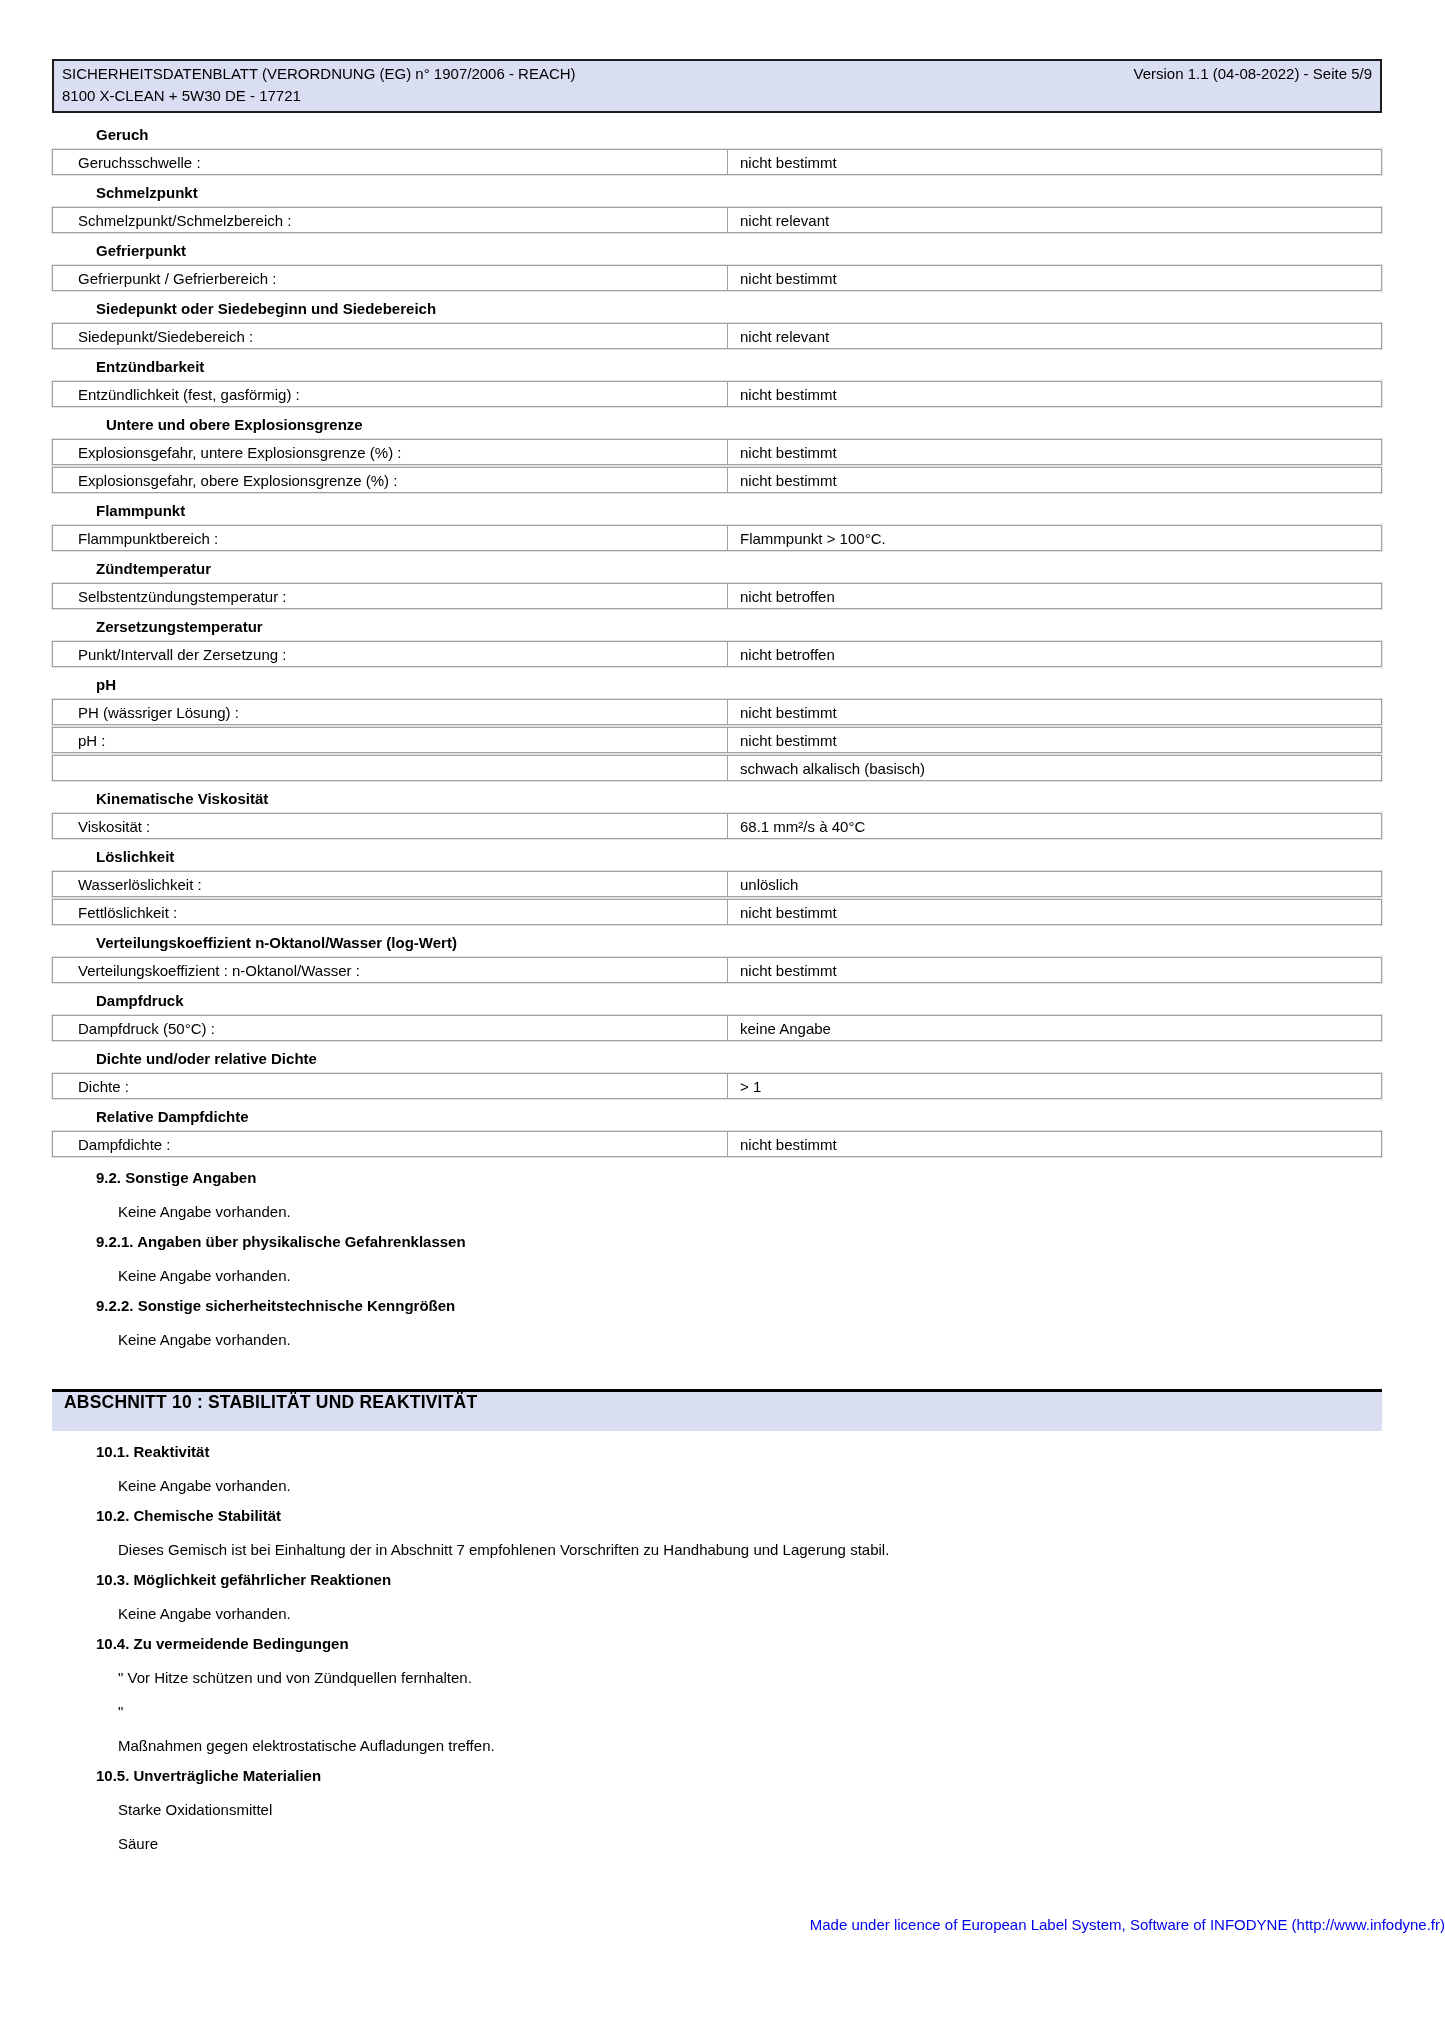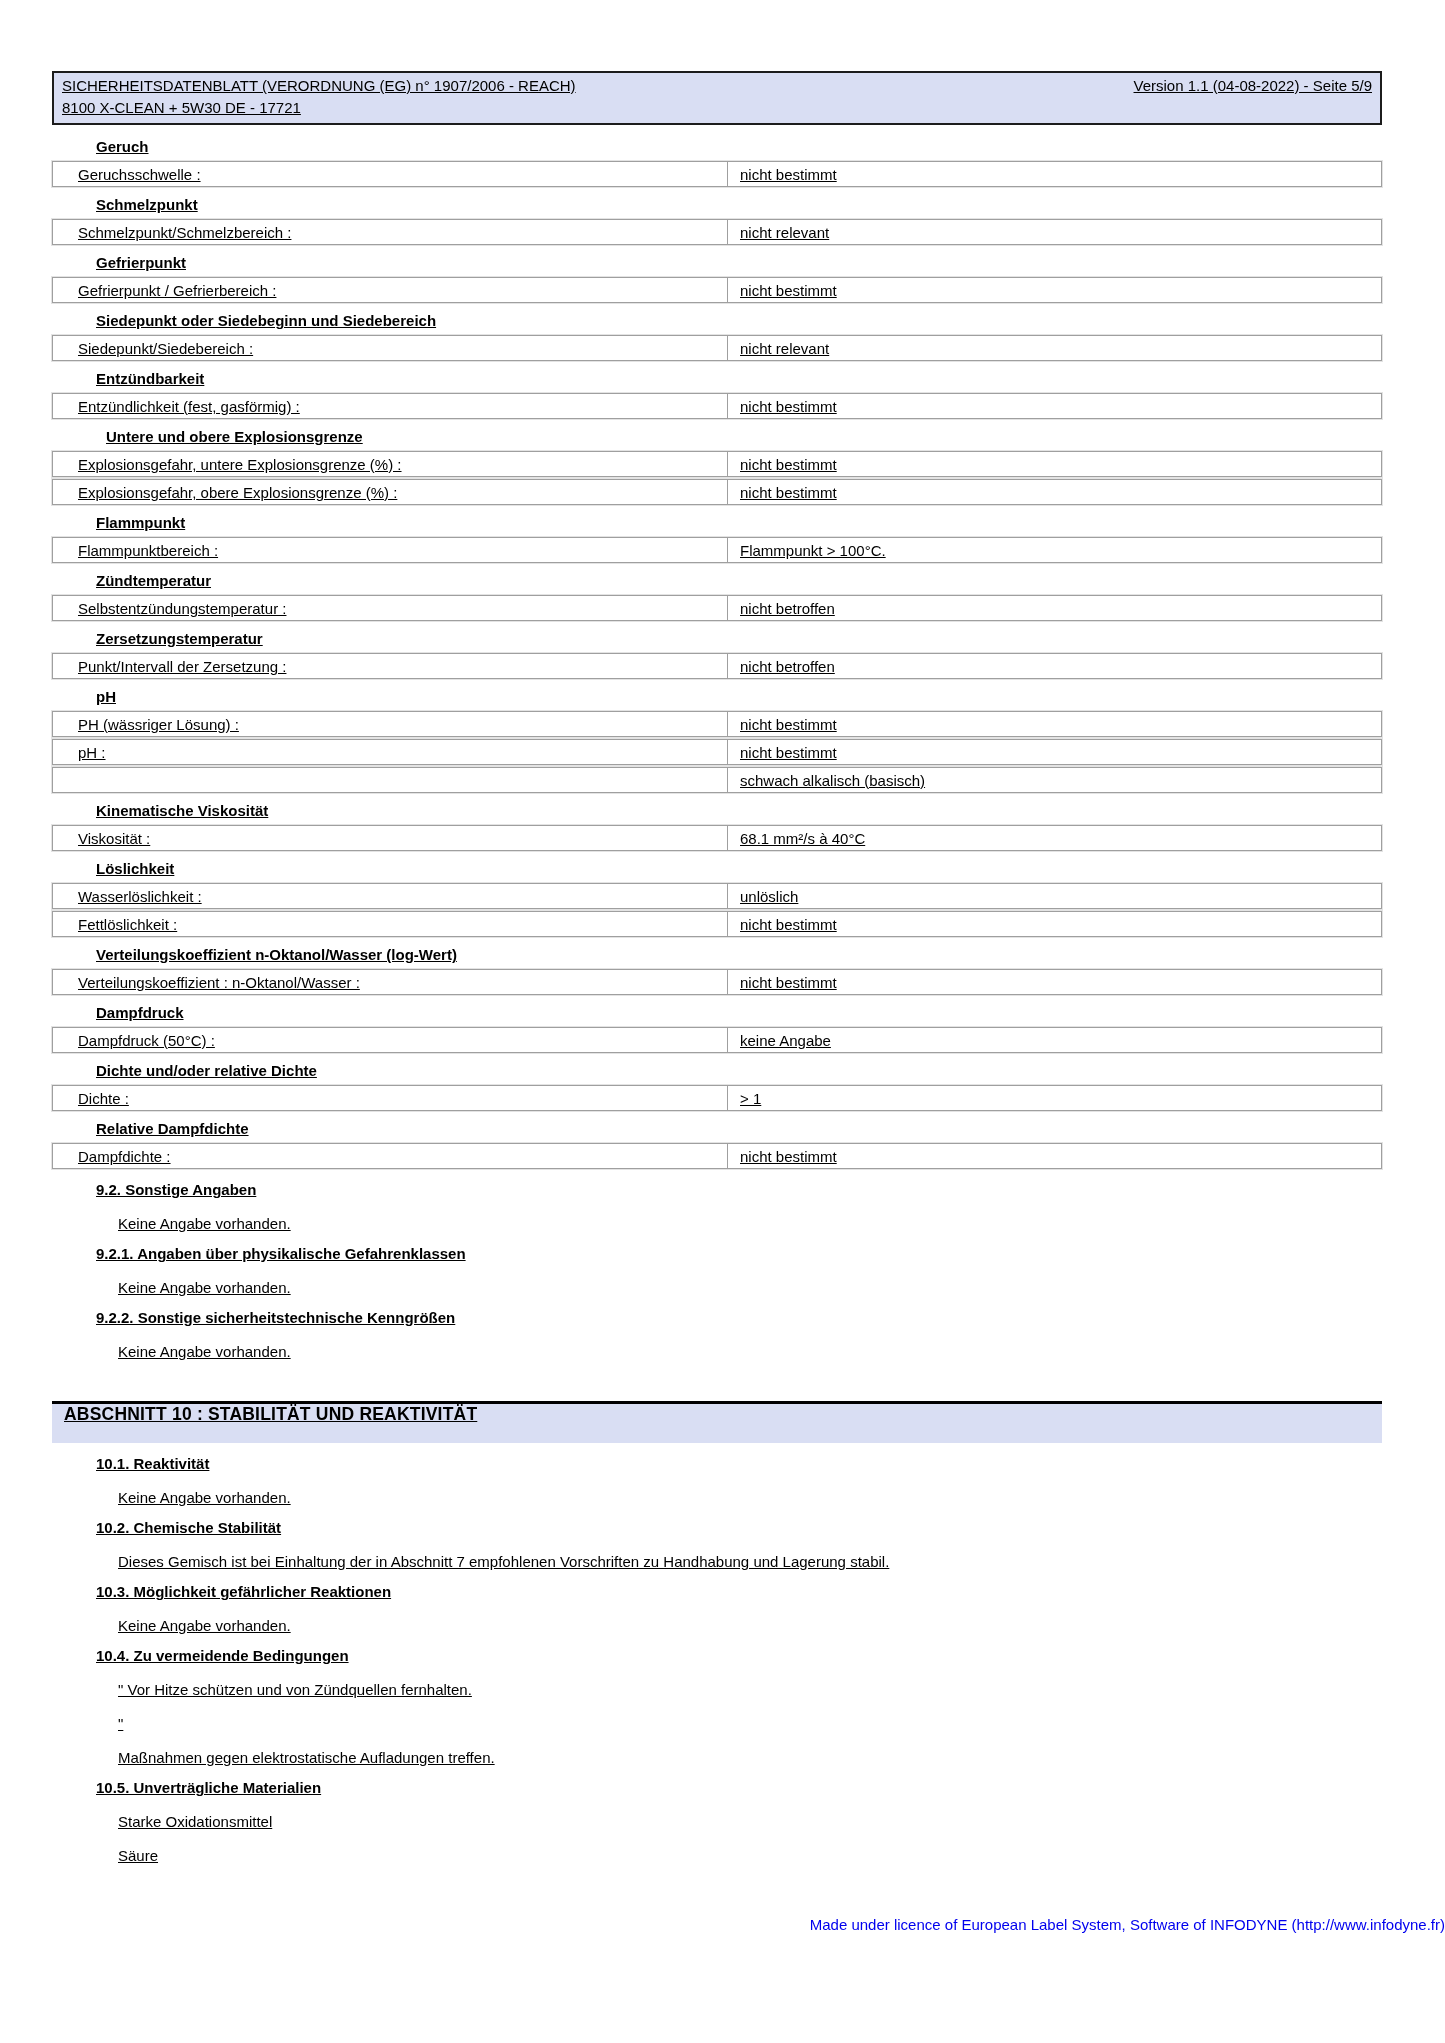--- a/index.html
+++ b/index.html
@@ -1,21 +1,21 @@
 <!DOCTYPE html>
 <html style="--panel: #d9def3; --rule: #000000; --link: #0000ee;"><head>
 <meta charset="utf-8">
 <style>
   html,body { margin:0; padding:0; }
   body {
     width:1445px; height:2043px; background:#ffffff;
     font-family:"Liberation Sans","DejaVu Sans",sans-serif;
     font-size:15px; color:#000; position:relative; overflow:hidden;
   }
-  .wrap { position:absolute; left:52px; top:12px; width:1330px;text-decoration:underline; }
+  .wrap { position:absolute; left:52px; top:0; width:1330px; }
 
   
   .doc-header {
     margin-top:59px;
     background:var(--panel,#d9def3);
     border:2px solid #1c1c1c;
     padding:2px 8px 4px 8px;
     line-height:22px;
     box-sizing:border-box;
   }

